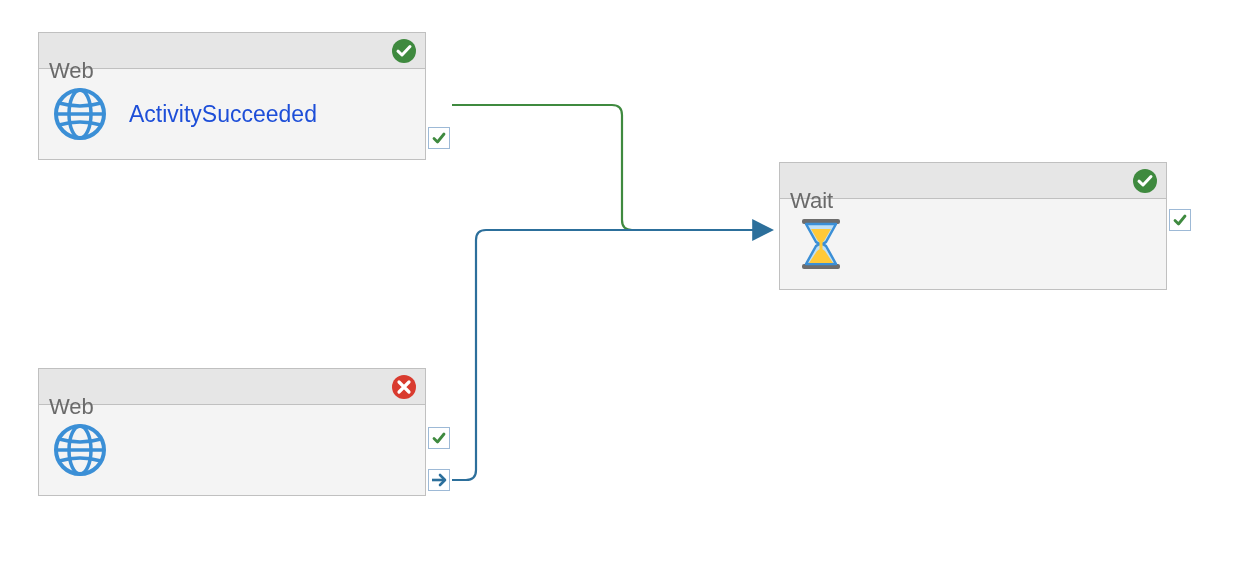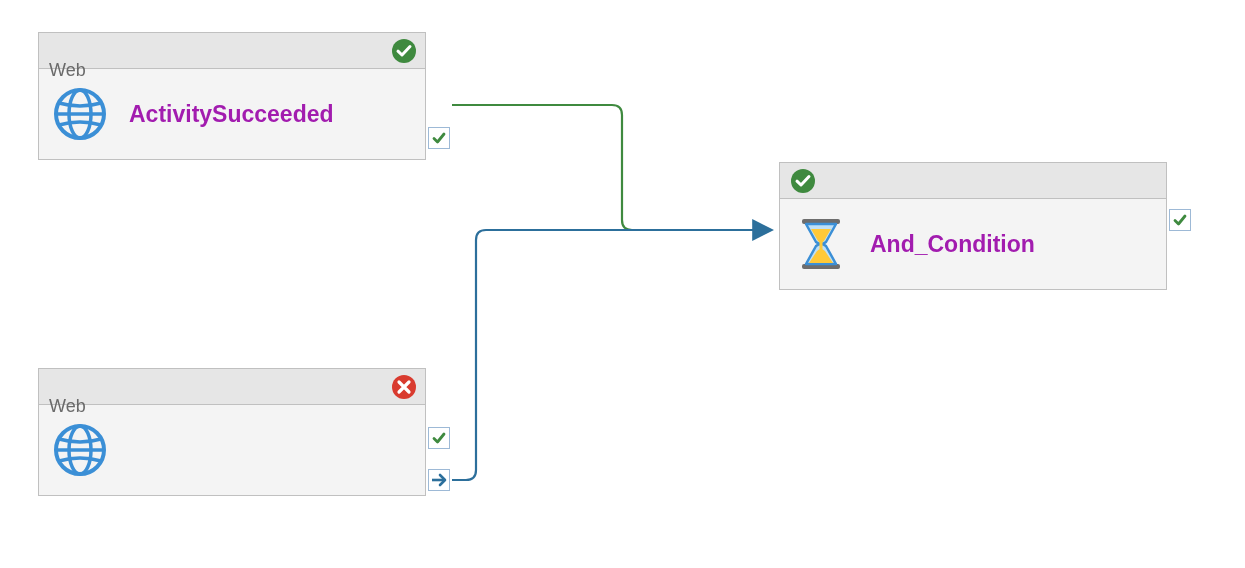--- a/index.html
+++ b/index.html
@@ -36,42 +36,41 @@
     height: 36px;
     border-bottom: 1px solid #c0c0c0;
     background: #e6e6e6;
     display: flex;
     align-items: center;
     padding: 0 8px 0 10px;
     box-sizing: border-box;
     position: relative;
   }
   .activity-header-label {
-    font-size: 18px;
+    font-size: 22px;
     color: #6a6a6a;
     flex: 1 1 auto;
     margin-top: 40px;
   }
   .activity-body {
     height: 90px;
     display: flex;
     align-items: center;
     padding-left: 14px;
     box-sizing: border-box;
   }
   .activity-icon {
     width: 54px;
     height: 54px;
     flex: 0 0 auto;
     margin-right: 22px;
   }
   .activity-name {
     font-size: 23px;
-    color: #a21caf;
-    font-weight: bold;
+    color: #1d4ed8;
   }
   .status-badge {
     width: 26px;
     height: 26px;
     flex: 0 0 auto;
   }
   
   .port {
     position: absolute;
     width: 22px;
@@ -163,20 +162,21 @@
     <div class="port" style="left:389px; top:100px;">
       <svg viewBox="0 0 16 16" width="16" height="16">
         <line x1="1" y1="8" x2="13" y2="8" stroke="#2c6f9b" stroke-width="2.6"></line>
         <path d="M9 3 L14 8 L9 13" fill="none" stroke="#2c6f9b" stroke-width="2.6" stroke-linecap="round" stroke-linejoin="round"></path>
       </svg>
     </div>
   </div>
 
   <div class="activity" style="left:779px; top:162px;">
     <div class="activity-header">
+      <span class="activity-header-label">Wait</span>
       <span class="status-badge">
         <svg viewBox="0 0 26 26" width="26" height="26">
           <circle cx="13" cy="13" r="12" fill="#3f8a3f"></circle>
           <path d="M7 13.2 L11 17 L19 8.5" fill="none" stroke="#ffffff" stroke-width="3" stroke-linecap="round" stroke-linejoin="round"></path>
         </svg>
       </span>
     </div>
     <div class="activity-body">
       <span class="activity-icon">
         <svg viewBox="0 0 54 54" width="54" height="54">
@@ -185,21 +185,20 @@
           <rect x="8" y="47" width="38" height="5" rx="2" fill="#6d6d6d"></rect>
 
           <path d="M12 7 L42 7 L32 25 Q27 29 22 25 Z" fill="#bfe0f7" stroke="#3b8fd6" stroke-width="2.5" stroke-linejoin="round"></path>
           <path d="M12 47 L42 47 L32 29 Q27 25 22 29 Z" fill="#bfe0f7" stroke="#3b8fd6" stroke-width="2.5" stroke-linejoin="round"></path>
 
           <path d="M17 12 L37 12 L30 24 Q27 27 24 24 Z" fill="#ffc938"></path>
           <path d="M15 46 L39 46 L31 34 Q27 30 23 34 Z" fill="#ffc938"></path>
           <rect x="25.5" y="24" width="3" height="10" fill="#ffc938"></rect>
         </svg>
       </span>
-      <span class="activity-name">And_Condition</span>
     </div>
 
     <div class="port" style="left:389px; top:46px;">
       <svg viewBox="0 0 16 16" width="16" height="16">
         <path d="M3 8.5 L6.5 12 L13 4" fill="none" stroke="#3f8a3f" stroke-width="2.8" stroke-linecap="round" stroke-linejoin="round"></path>
       </svg>
     </div>
   </div>
 
 </div>

